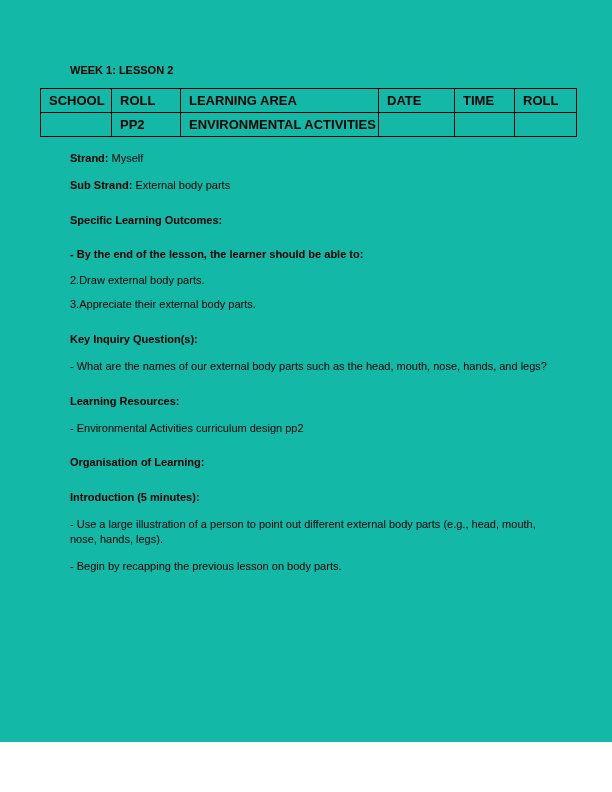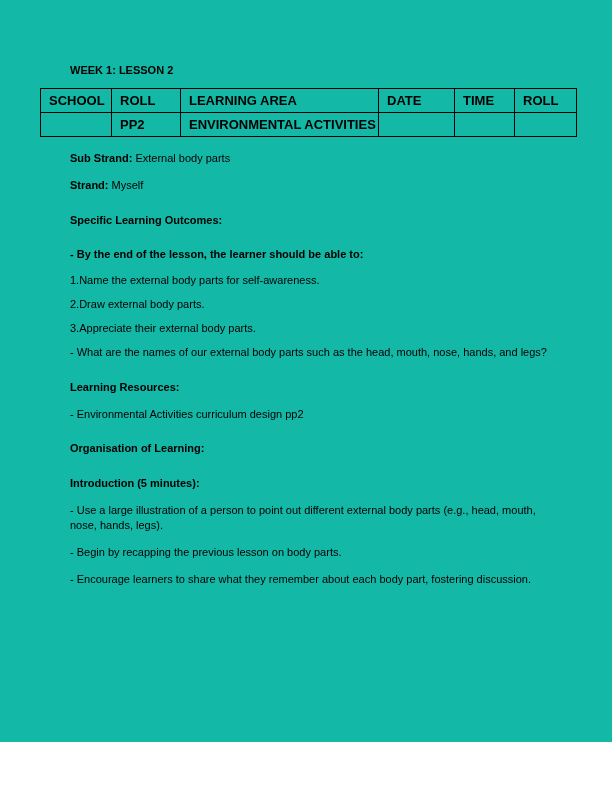--- a/index.html
+++ b/index.html
@@ -97,46 +97,45 @@
       <td class="col-area">ENVIRONMENTAL ACTIVITIES</td>
       <td class="col-date"></td>
       <td class="col-time"></td>
       <td class="col-roll"></td>
     </tr>
   </tbody>
     </table>
 
   <div class="content">
 
+    <p><span class="label-bold">Strand:</span><span> Myself</span></p>
+
     <p><span class="label-bold">Sub Strand:</span><span> External body parts</span></p>
-
-    <p><span class="label-bold">Strand:</span><span> Myself</span></p>
 
     <p class="section-heading">Specific Learning Outcomes:</p>
 
     <p class="bold-line">- By the end of the lesson, the learner should be able to:</p>
 
-    <p class="list-item">1.Name the external body parts for self-awareness.</p>
 
     <p class="list-item">2.Draw external body parts.</p>
 
     <p class="list-item">3.Appreciate their external body parts.</p>
 
+    <p class="section-heading">Key Inquiry Question(s):</p>
 
     <p>- What are the names of our external body parts such as the head, mouth, nose, hands, and legs?</p>
 
 
     <p class="section-heading">Learning Resources:</p>
 
     <p>- Environmental Activities curriculum design pp2</p>
 
     <p class="section-heading">Organisation of Learning:</p>
 
     <p class="section-heading">Introduction (5 minutes):</p>
 
     <p>- Use a large illustration of a person to point out different external body parts (e.g., head, mouth, nose, hands, legs).</p>
 
     <p>- Begin by recapping the previous lesson on body parts.</p>
 
-    <p>- Encourage learners to share what they remember about each body part, fostering discussion.</p>
 
   </div>
 </div>
 
 </body></html>

